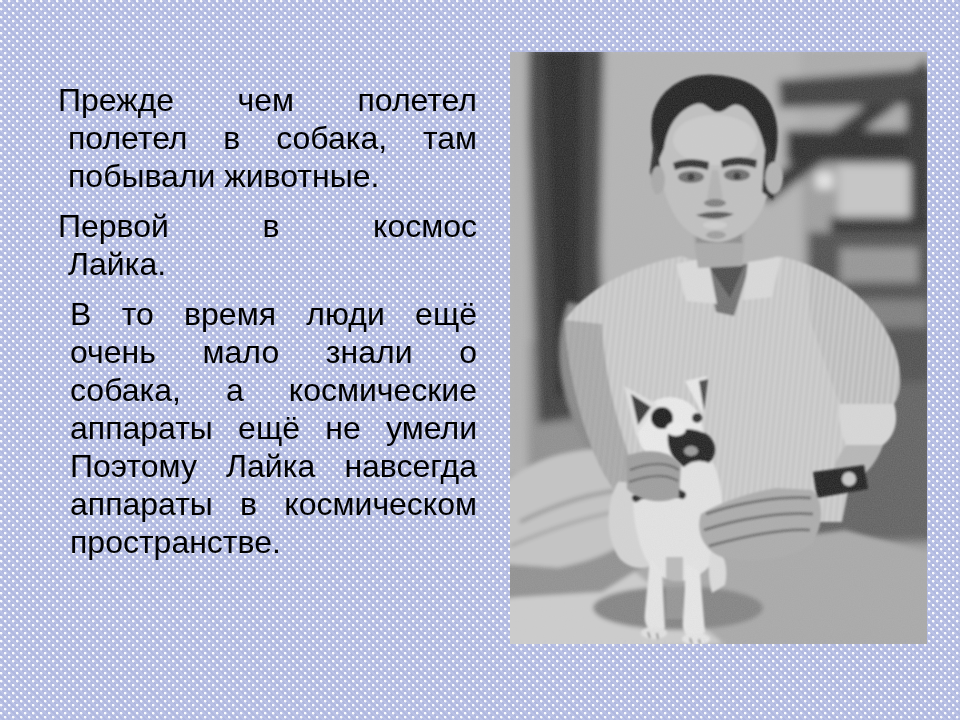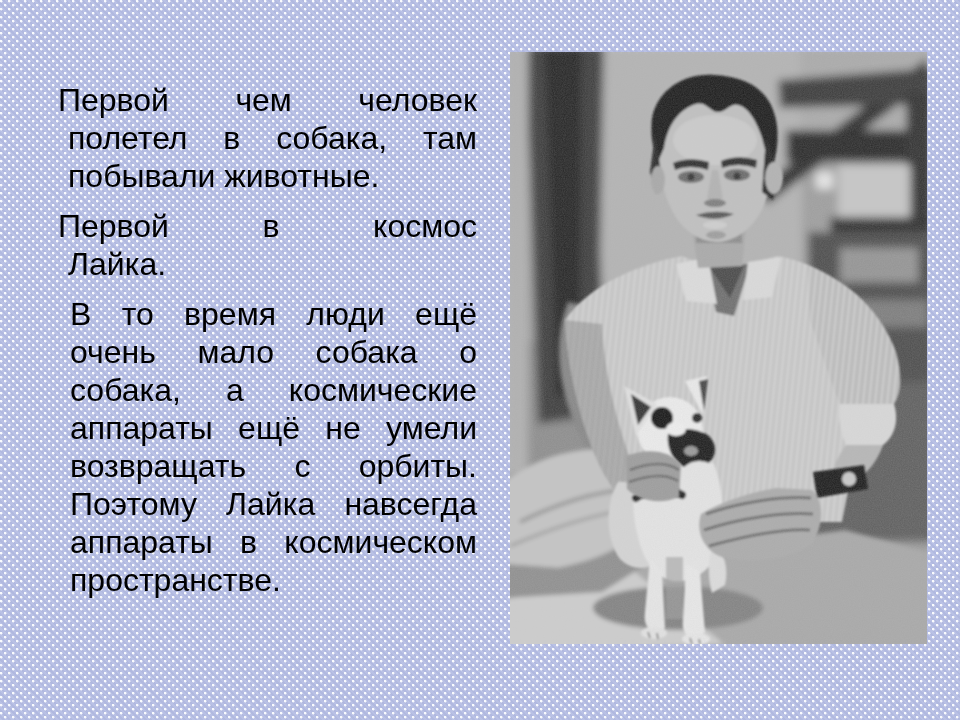--- a/index.html
+++ b/index.html
@@ -27,34 +27,33 @@
   .photo{position:absolute;left:510px;top:52px;width:417px;height:592px;}
   .photo svg{display:block;}
 </style>
 </head>
 <body>
 
 <div class="slide">
 
   <div class="textcol">
     <div class="para">
-      <div class="ln fst">Первой чем человек</div>
+      <div class="ln fst">Прежде чем полетел</div>
       <div class="ln">полетел в собака, там</div>
       <div class="ln lst">побывали животные.</div>
     </div>
     <div class="para">
       <div class="ln fst">Первой в космос</div>
       <div class="ln lst">Лайка.</div>
     </div>
     <div class="para para3">
       <div class="ln">В то время люди ещё</div>
-      <div class="ln">очень мало собака о</div>
+      <div class="ln">очень мало знали о</div>
       <div class="ln">собака, а космические</div>
       <div class="ln">аппараты ещё не умели</div>
-      <div class="ln">возвращать с орбиты.</div>
       <div class="ln">Поэтому Лайка навсегда</div>
       <div class="ln">аппараты в космическом</div>
       <div class="ln lst">пространстве.</div>
     </div>
   </div>
 
   <div class="photo" role="img" aria-label="Чёрно-белое фото: мужчина держит небольшую белую собаку">
     <svg width="417" height="592" viewBox="0 0 417 592" xmlns="http://www.w3.org/2000/svg">
       <defs>
         <filter id="b1" x="-20%" y="-20%" width="140%" height="140%">

